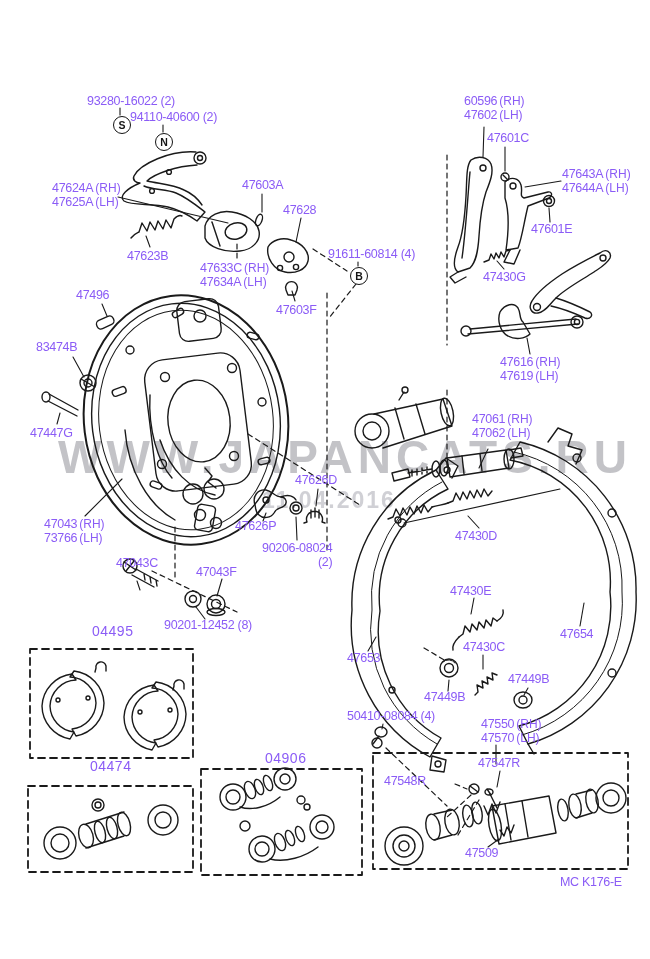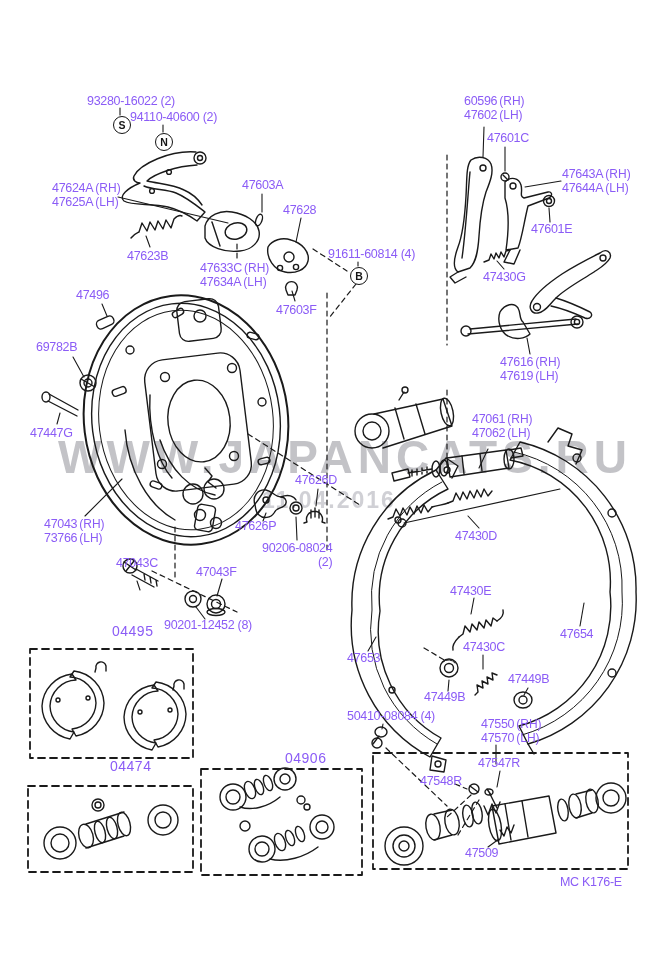--- a/index.html
+++ b/index.html
@@ -7,21 +7,21 @@
         font-family:"Liberation Sans","DejaVu Sans",sans-serif;}
   .page svg{position:absolute;left:0;top:0;}
   .watermark{position:absolute;left:58px;top:430px;font-size:46px;font-weight:700;
              color:rgba(158,158,165,.62);letter-spacing:5px;white-space:nowrap;z-index:1;}
   .wdate{position:absolute;left:262px;top:487px;font-size:23px;font-weight:700;
          color:rgba(170,170,178,.55);letter-spacing:2px;z-index:1;}
   .lbl{position:absolute;color:#8b5cf6;font-weight:400;font-size:12.5px;line-height:1.12;
        white-space:nowrap;letter-spacing:-0.3px;z-index:3;}
   .lbl .sfx{font-size:12px;margin-left:2px;letter-spacing:0;}
   .ln-r{text-align:right;}
-  .lbl-lg{font-size:14px;letter-spacing:0.5px;margin-left:20px;}
+  .lbl-lg{font-size:14px;letter-spacing:0.5px;}
   .sym{position:absolute;width:16px;height:16px;border:1.6px solid #151515;border-radius:50%;
        color:#151515;font-size:10.5px;font-weight:700;display:flex;align-items:center;
        justify-content:center;background:#fff;z-index:3;}
 </style>
 </head>
 <body>
 
 <div class="page">
 
   <div class="watermark">WWW.JAPANCATS.RU</div>
@@ -424,21 +424,21 @@
   <div class="lbl" style="left:328px;top:247px">
     <div class="ln"><span class="num">91611-60814 (4)</span></div>
   </div>
   <div class="lbl" style="left:276px;top:303px">
     <div class="ln"><span class="num">47603F</span></div>
   </div>
   <div class="lbl" style="left:76px;top:288px">
     <div class="ln"><span class="num">47496</span></div>
   </div>
   <div class="lbl" style="left:36px;top:340px">
-    <div class="ln"><span class="num">69782B</span></div>
+    <div class="ln"><span class="num">83474B</span></div>
   </div>
   <div class="lbl" style="left:30px;top:426px">
     <div class="ln"><span class="num">47447G</span></div>
   </div>
   <div class="lbl" style="left:464px;top:94px">
     <div class="ln"><span class="num">60596</span><span class="sfx">(RH)</span></div>
     <div class="ln"><span class="num">47602</span><span class="sfx">(LH)</span></div>
   </div>
   <div class="lbl" style="left:487px;top:131px">
     <div class="ln"><span class="num">47601C</span></div>
@@ -517,21 +517,21 @@
   </div>
   <div class="lbl lbl-lg" style="left:90px;top:759px">
     <div class="ln"><span class="num">04474</span></div>
   </div>
   <div class="lbl lbl-lg" style="left:265px;top:751px">
     <div class="ln"><span class="num">04906</span></div>
   </div>
   <div class="lbl" style="left:478px;top:756px">
     <div class="ln"><span class="num">47547R</span></div>
   </div>
-  <div class="lbl" style="left:420px;top:774px">
+  <div class="lbl" style="left:384px;top:774px">
     <div class="ln"><span class="num">47548R</span></div>
   </div>
   <div class="lbl" style="left:465px;top:846px">
     <div class="ln"><span class="num">47509</span></div>
   </div>
   <div class="lbl" style="left:560px;top:875px">
     <div class="ln"><span class="num">MC K176-E</span></div>
   </div>
 
 </div>

